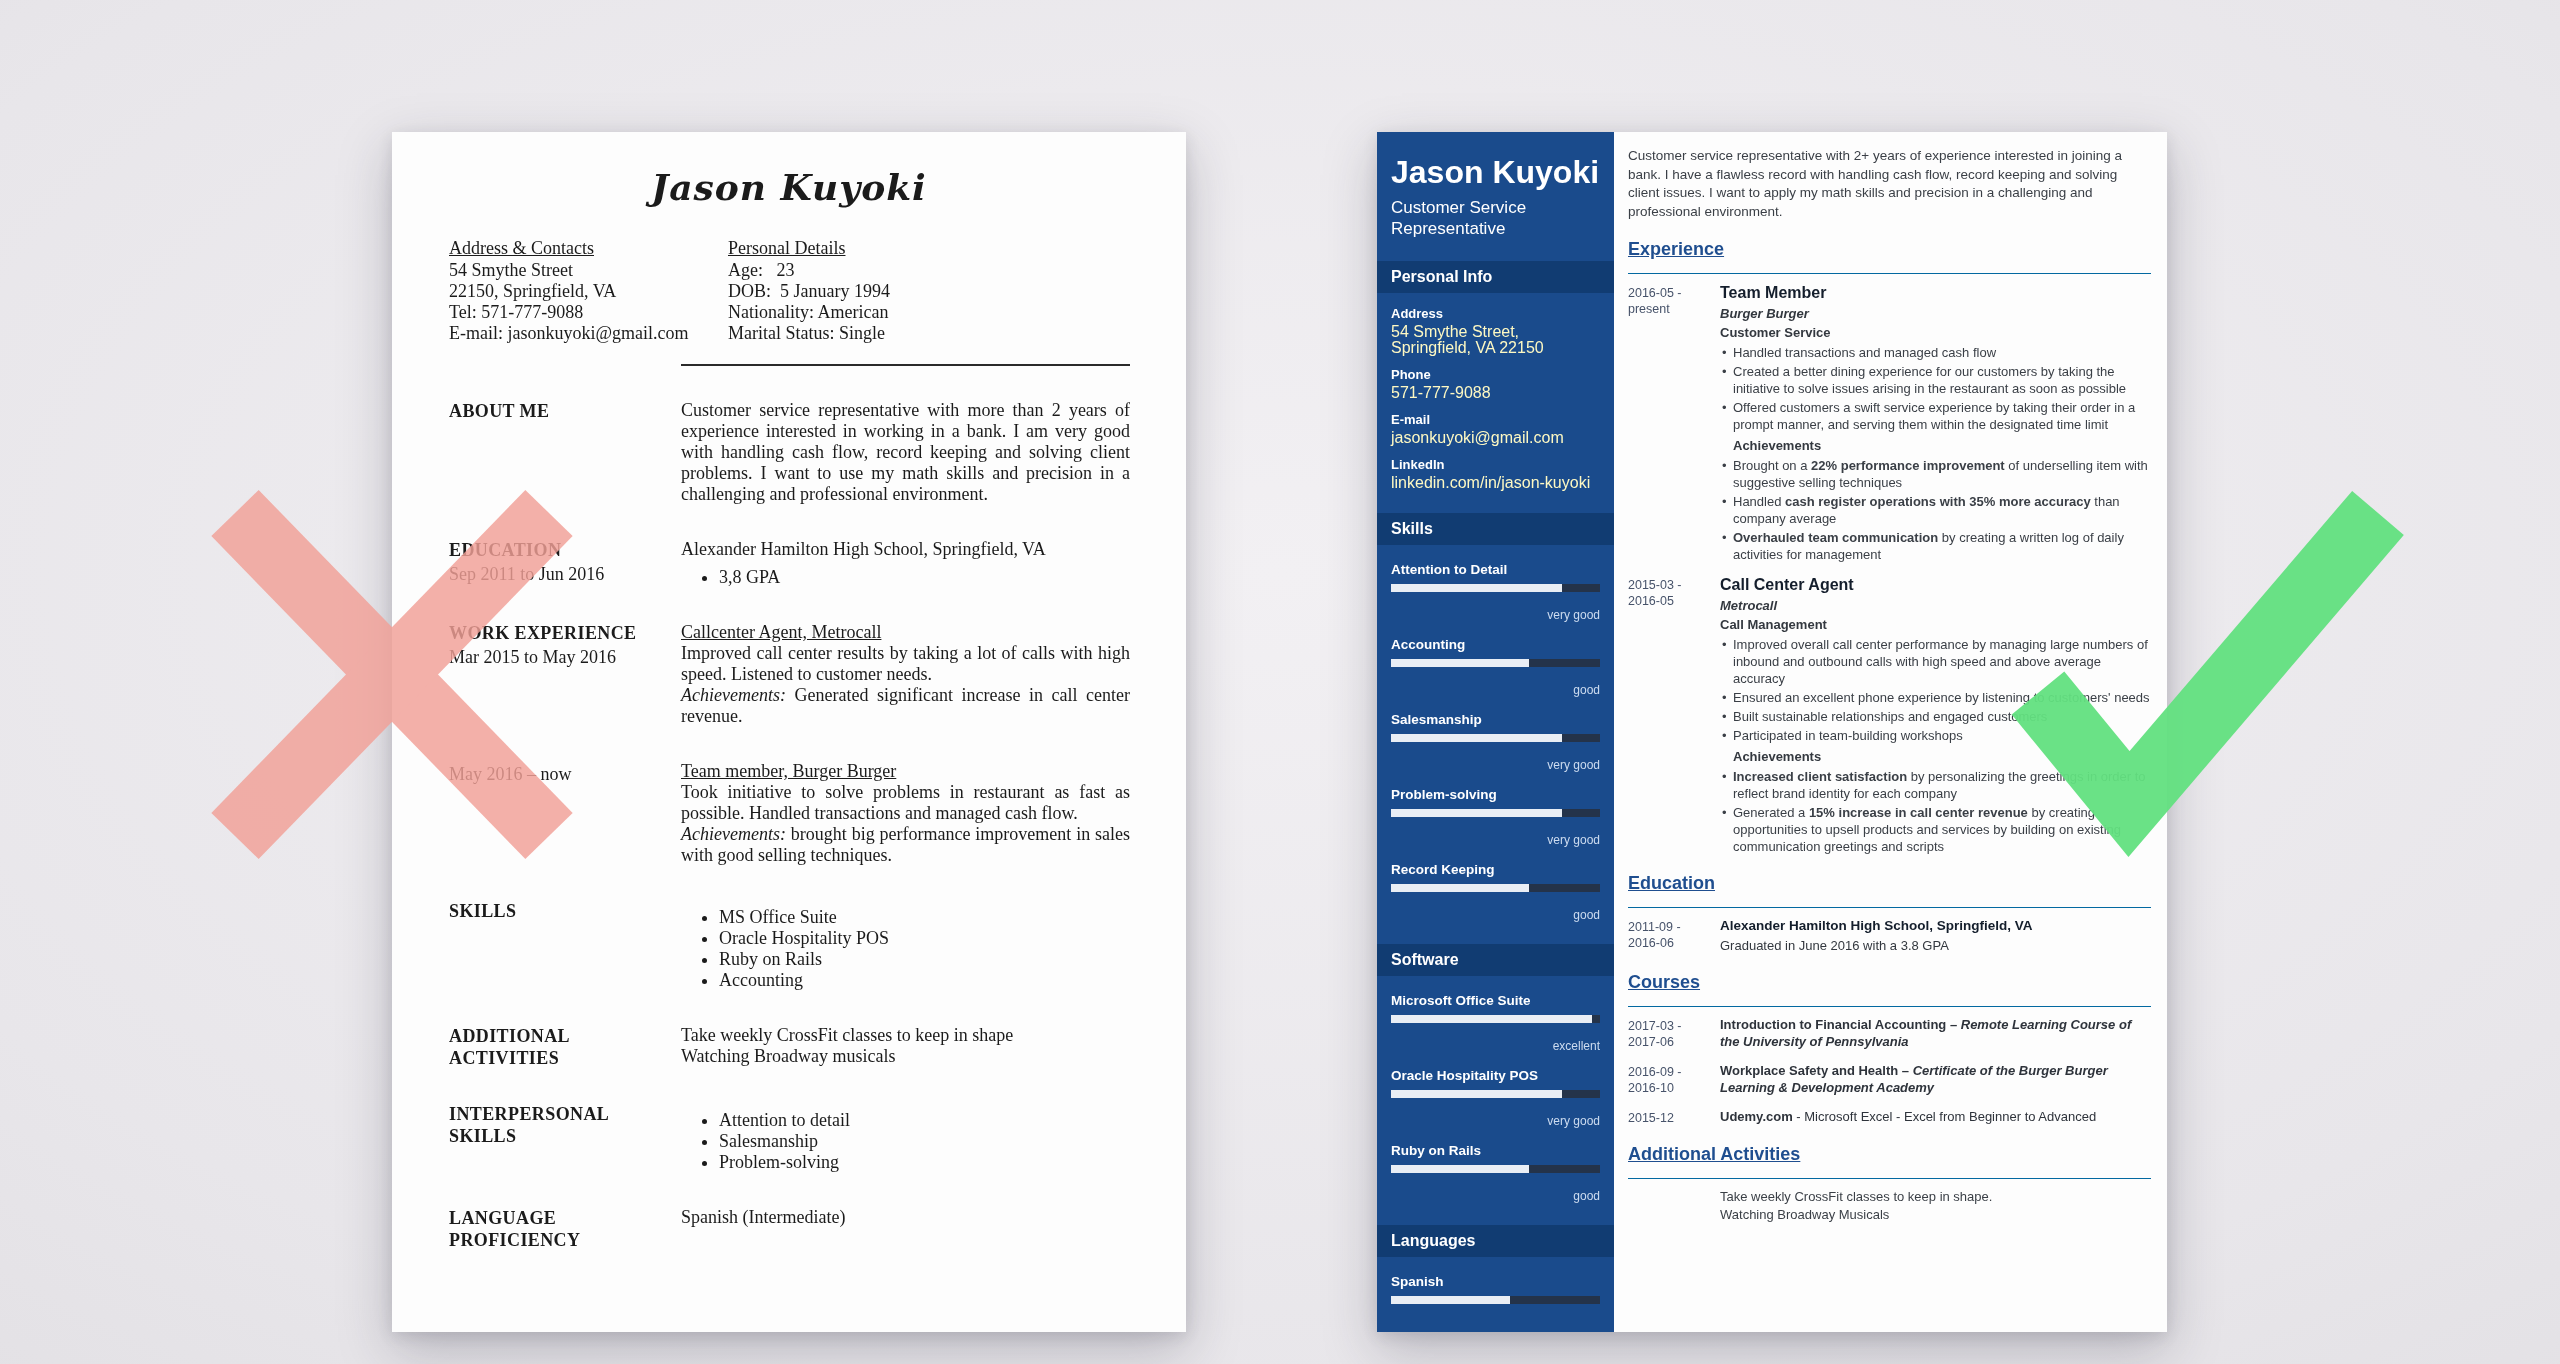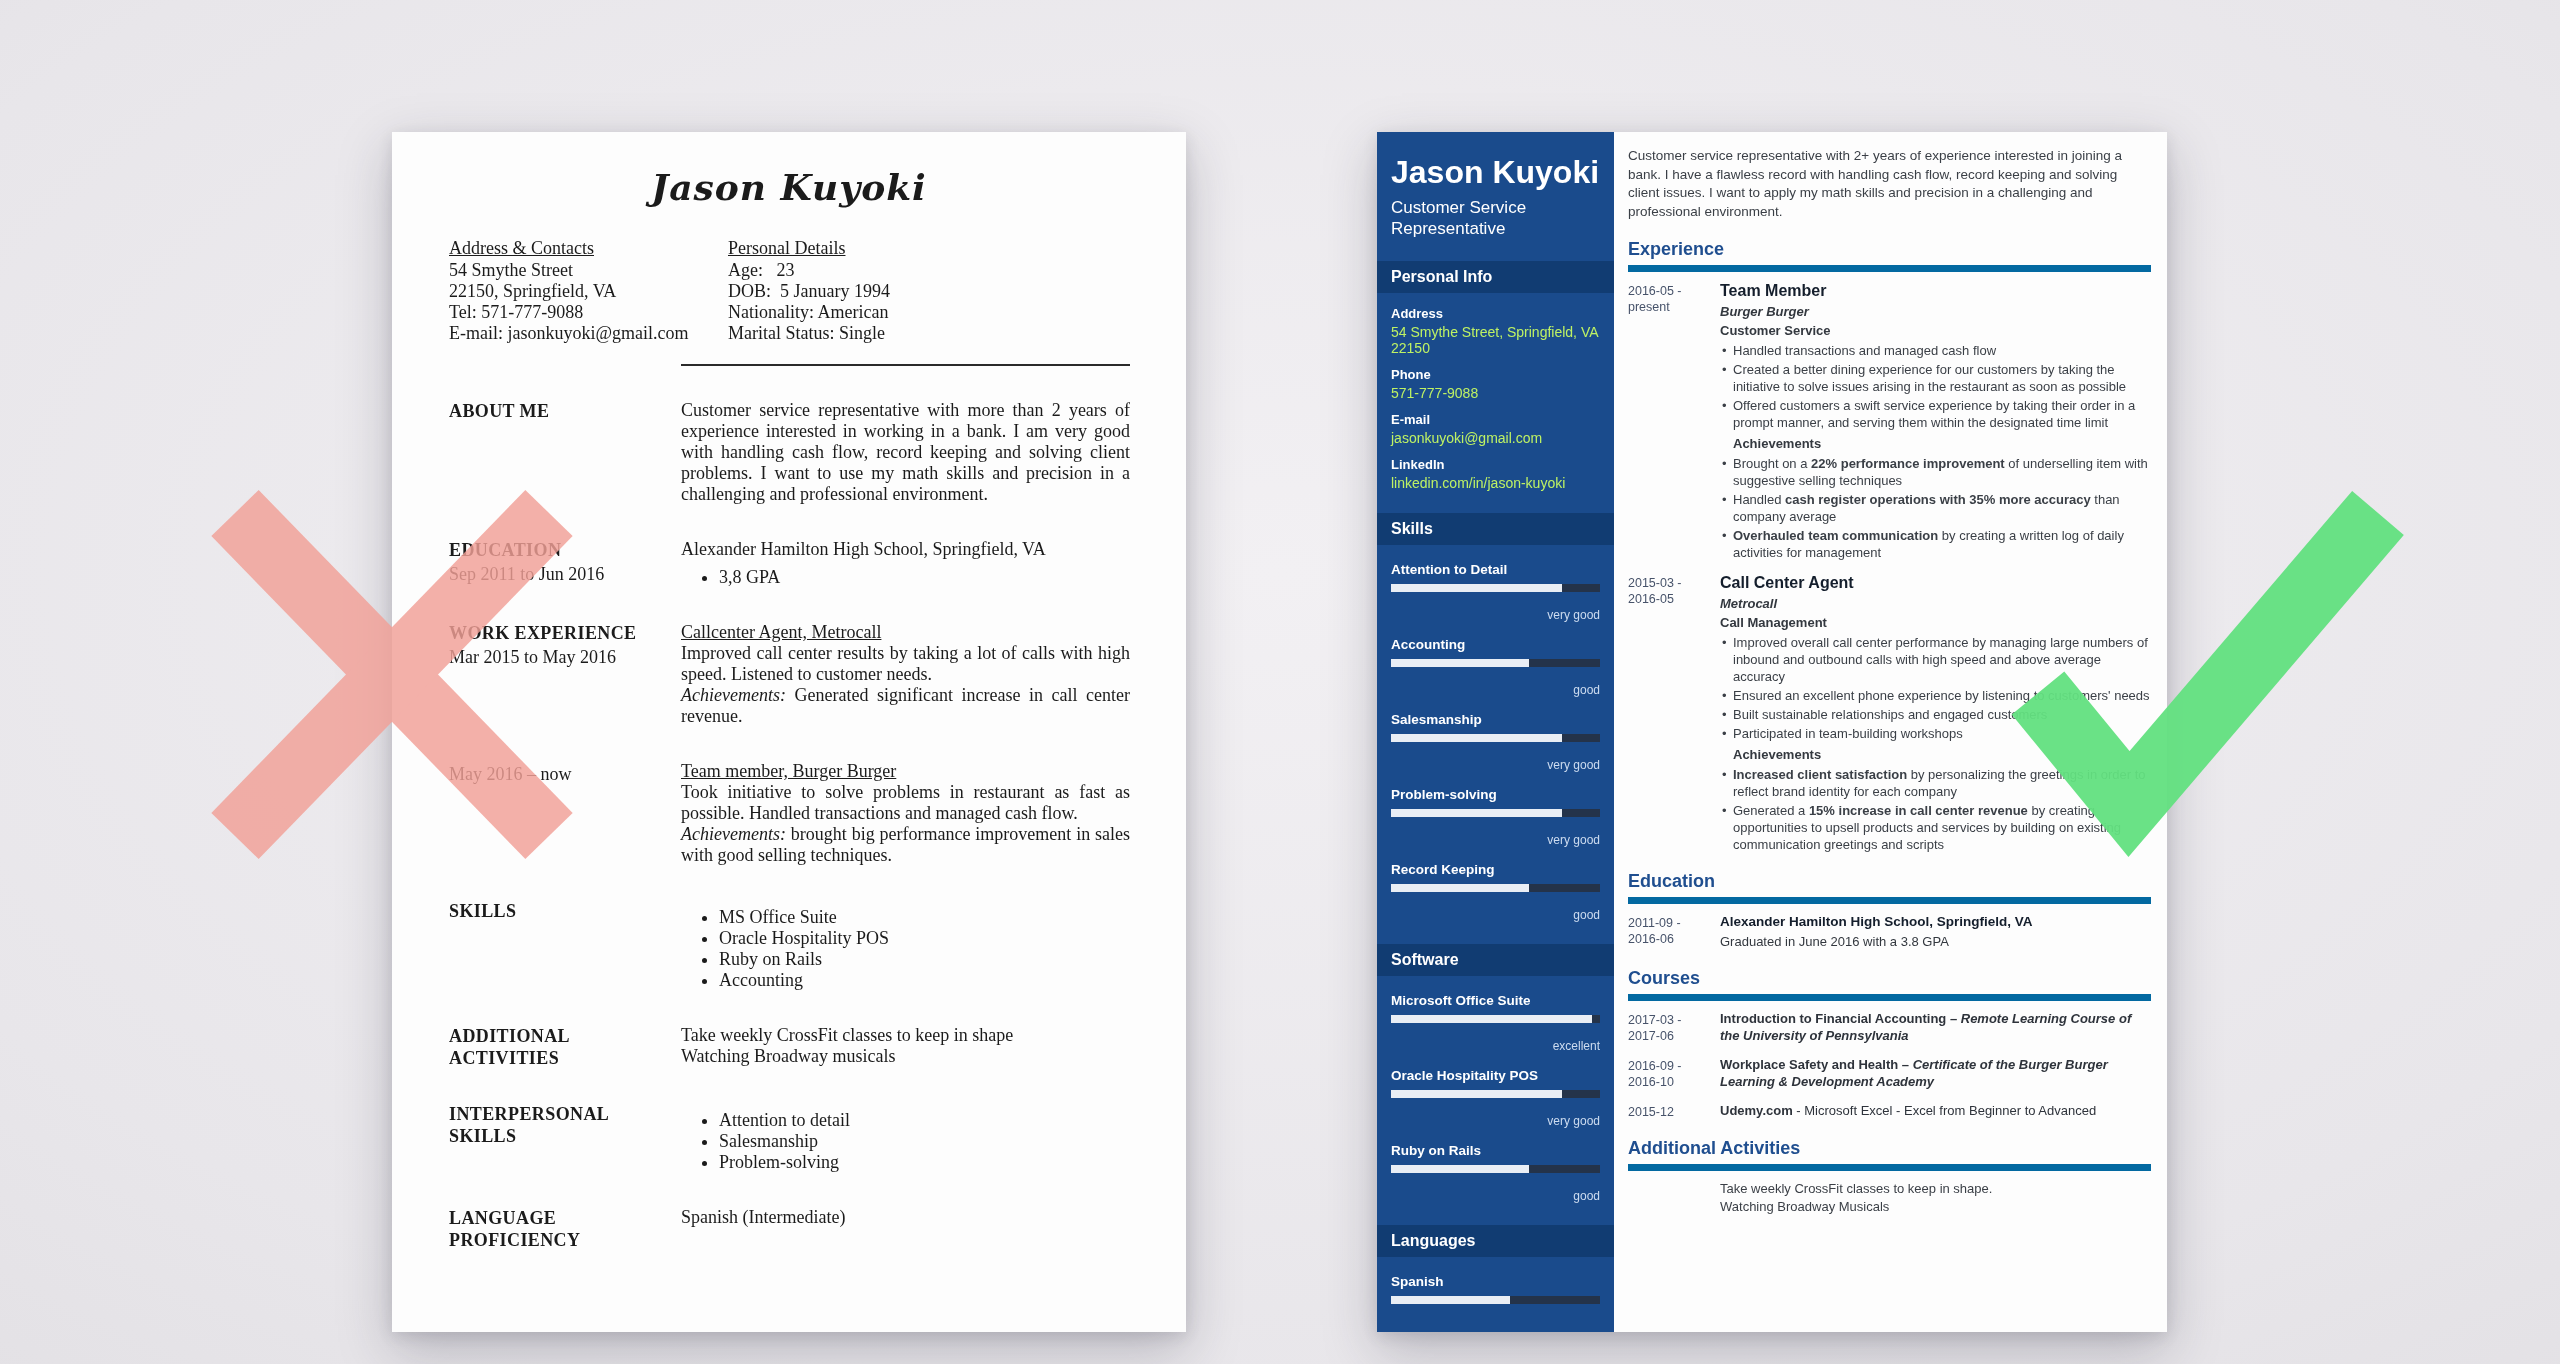--- a/index.html
+++ b/index.html
@@ -43,32 +43,32 @@
   
   .page-good { left:1377px; width:790px; display:flex; }
   .sb { width:237px; flex:none; background:var(--sidebar_bg,#1a4b8c); color:#fff; }
   .sb-name { margin:22px 14px 0; font-size:32px; font-weight:700; }
   .sb-title { margin:6px 14px 0; font-size:17px; line-height:21px; color:#ffffff; }
   .sb-band { margin-top:22px; background:var(--band_bg,#113c72); padding:7px 14px;
     font-size:16px; font-weight:700; }
   .sb-fields { padding:2px 14px 0; }
   .sb-field { margin-top:11px; }
   .sb-flabel { font-size:13px; font-weight:700; line-height:16px; }
-  .sb-fvalue { font-size:14px; line-height:16px; color:#bef264; margin-top:2px; }
+  .sb-fvalue { font-size:16px; line-height:16px; color:#fef9c3; margin-top:2px; }
   .sb-items { padding:2px 14px 0; }
   .sb-item { margin-top:14px; }
   .sb-sname { font-size:13.5px; font-weight:700; line-height:17px; }
   .sb-bar { margin-top:6px; height:8px; background:var(--bar_track,#24334a); }
   .sb-fill { height:100%; background:var(--bar_fill,#e9eef5); }
   .sb-slevel { margin-top:16px; font-size:12px; color:#cddcf0; text-align:right; min-height:14px; }
 
   .mn { flex:1; padding:15px 16px 0 14px; color:#33383f; }
   .mn-summary { margin:0; font-size:13.5px; line-height:18.5px; color:#3a3f46; }
   .mn-h { margin:17px 0 9px; font-size:18px; line-height:22px; font-weight:700;
-    color:var(--heading,#1f4e8f); border-bottom:7px solid #0369a1; padding-bottom:5px; }
+    color:var(--heading,#1f4e8f); border-bottom:1px solid #0369a1; padding-bottom:13px;text-decoration:underline; }
   .xrow { display:flex; margin-bottom:12px; }
   .xdates { width:92px; flex:none; font-size:12.5px; line-height:16px; color:#47536a; padding-top:2px; }
   .xbody { flex:1; }
   .xtitle { font-size:16px; font-weight:700; color:#141e2c; line-height:20px; }
   .xcompany { font-size:13px; font-weight:700; font-style:italic; margin-top:3px; line-height:16px; }
   .xsub { font-size:13px; font-weight:700; margin-top:3px; line-height:16px; }
   .xul { list-style:none; margin:3px 0 0; padding:0; }
   .xul li { position:relative; padding-left:13px; font-size:13px; line-height:17px;
     color:#3a3f46; margin-top:2px; }
   .xul li::before { content:"\2022"; position:absolute; left:2px; }

